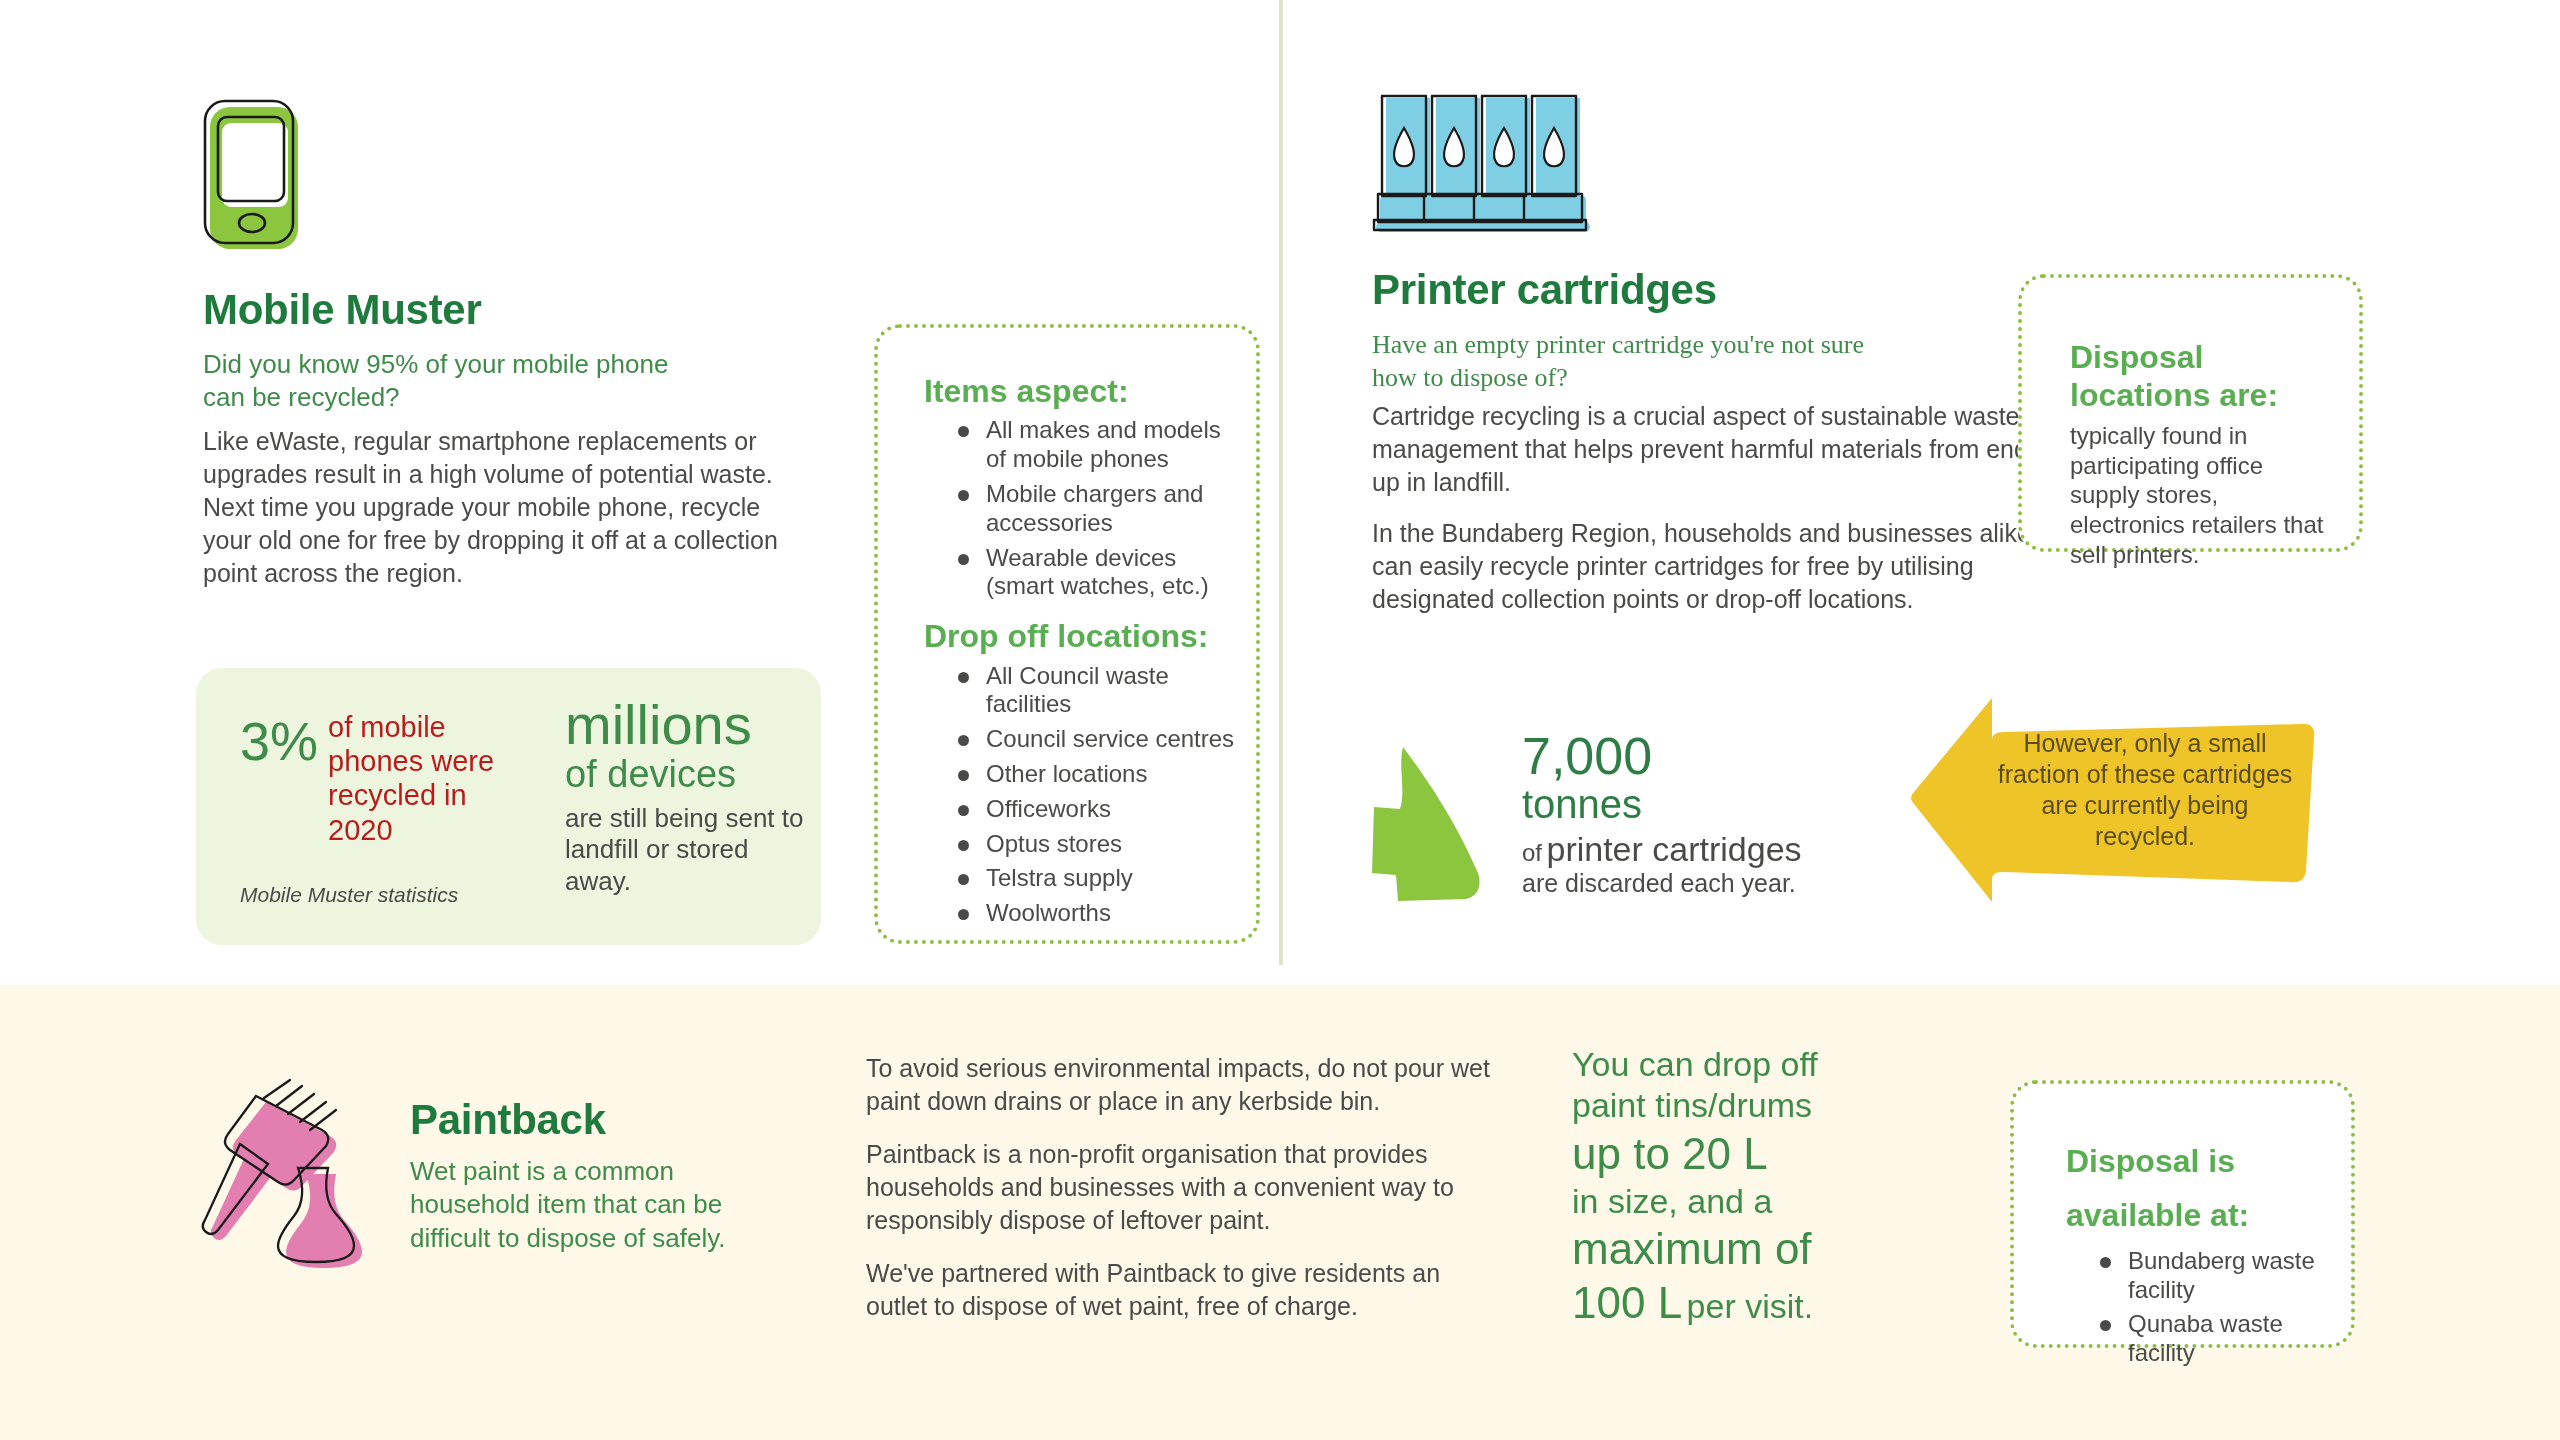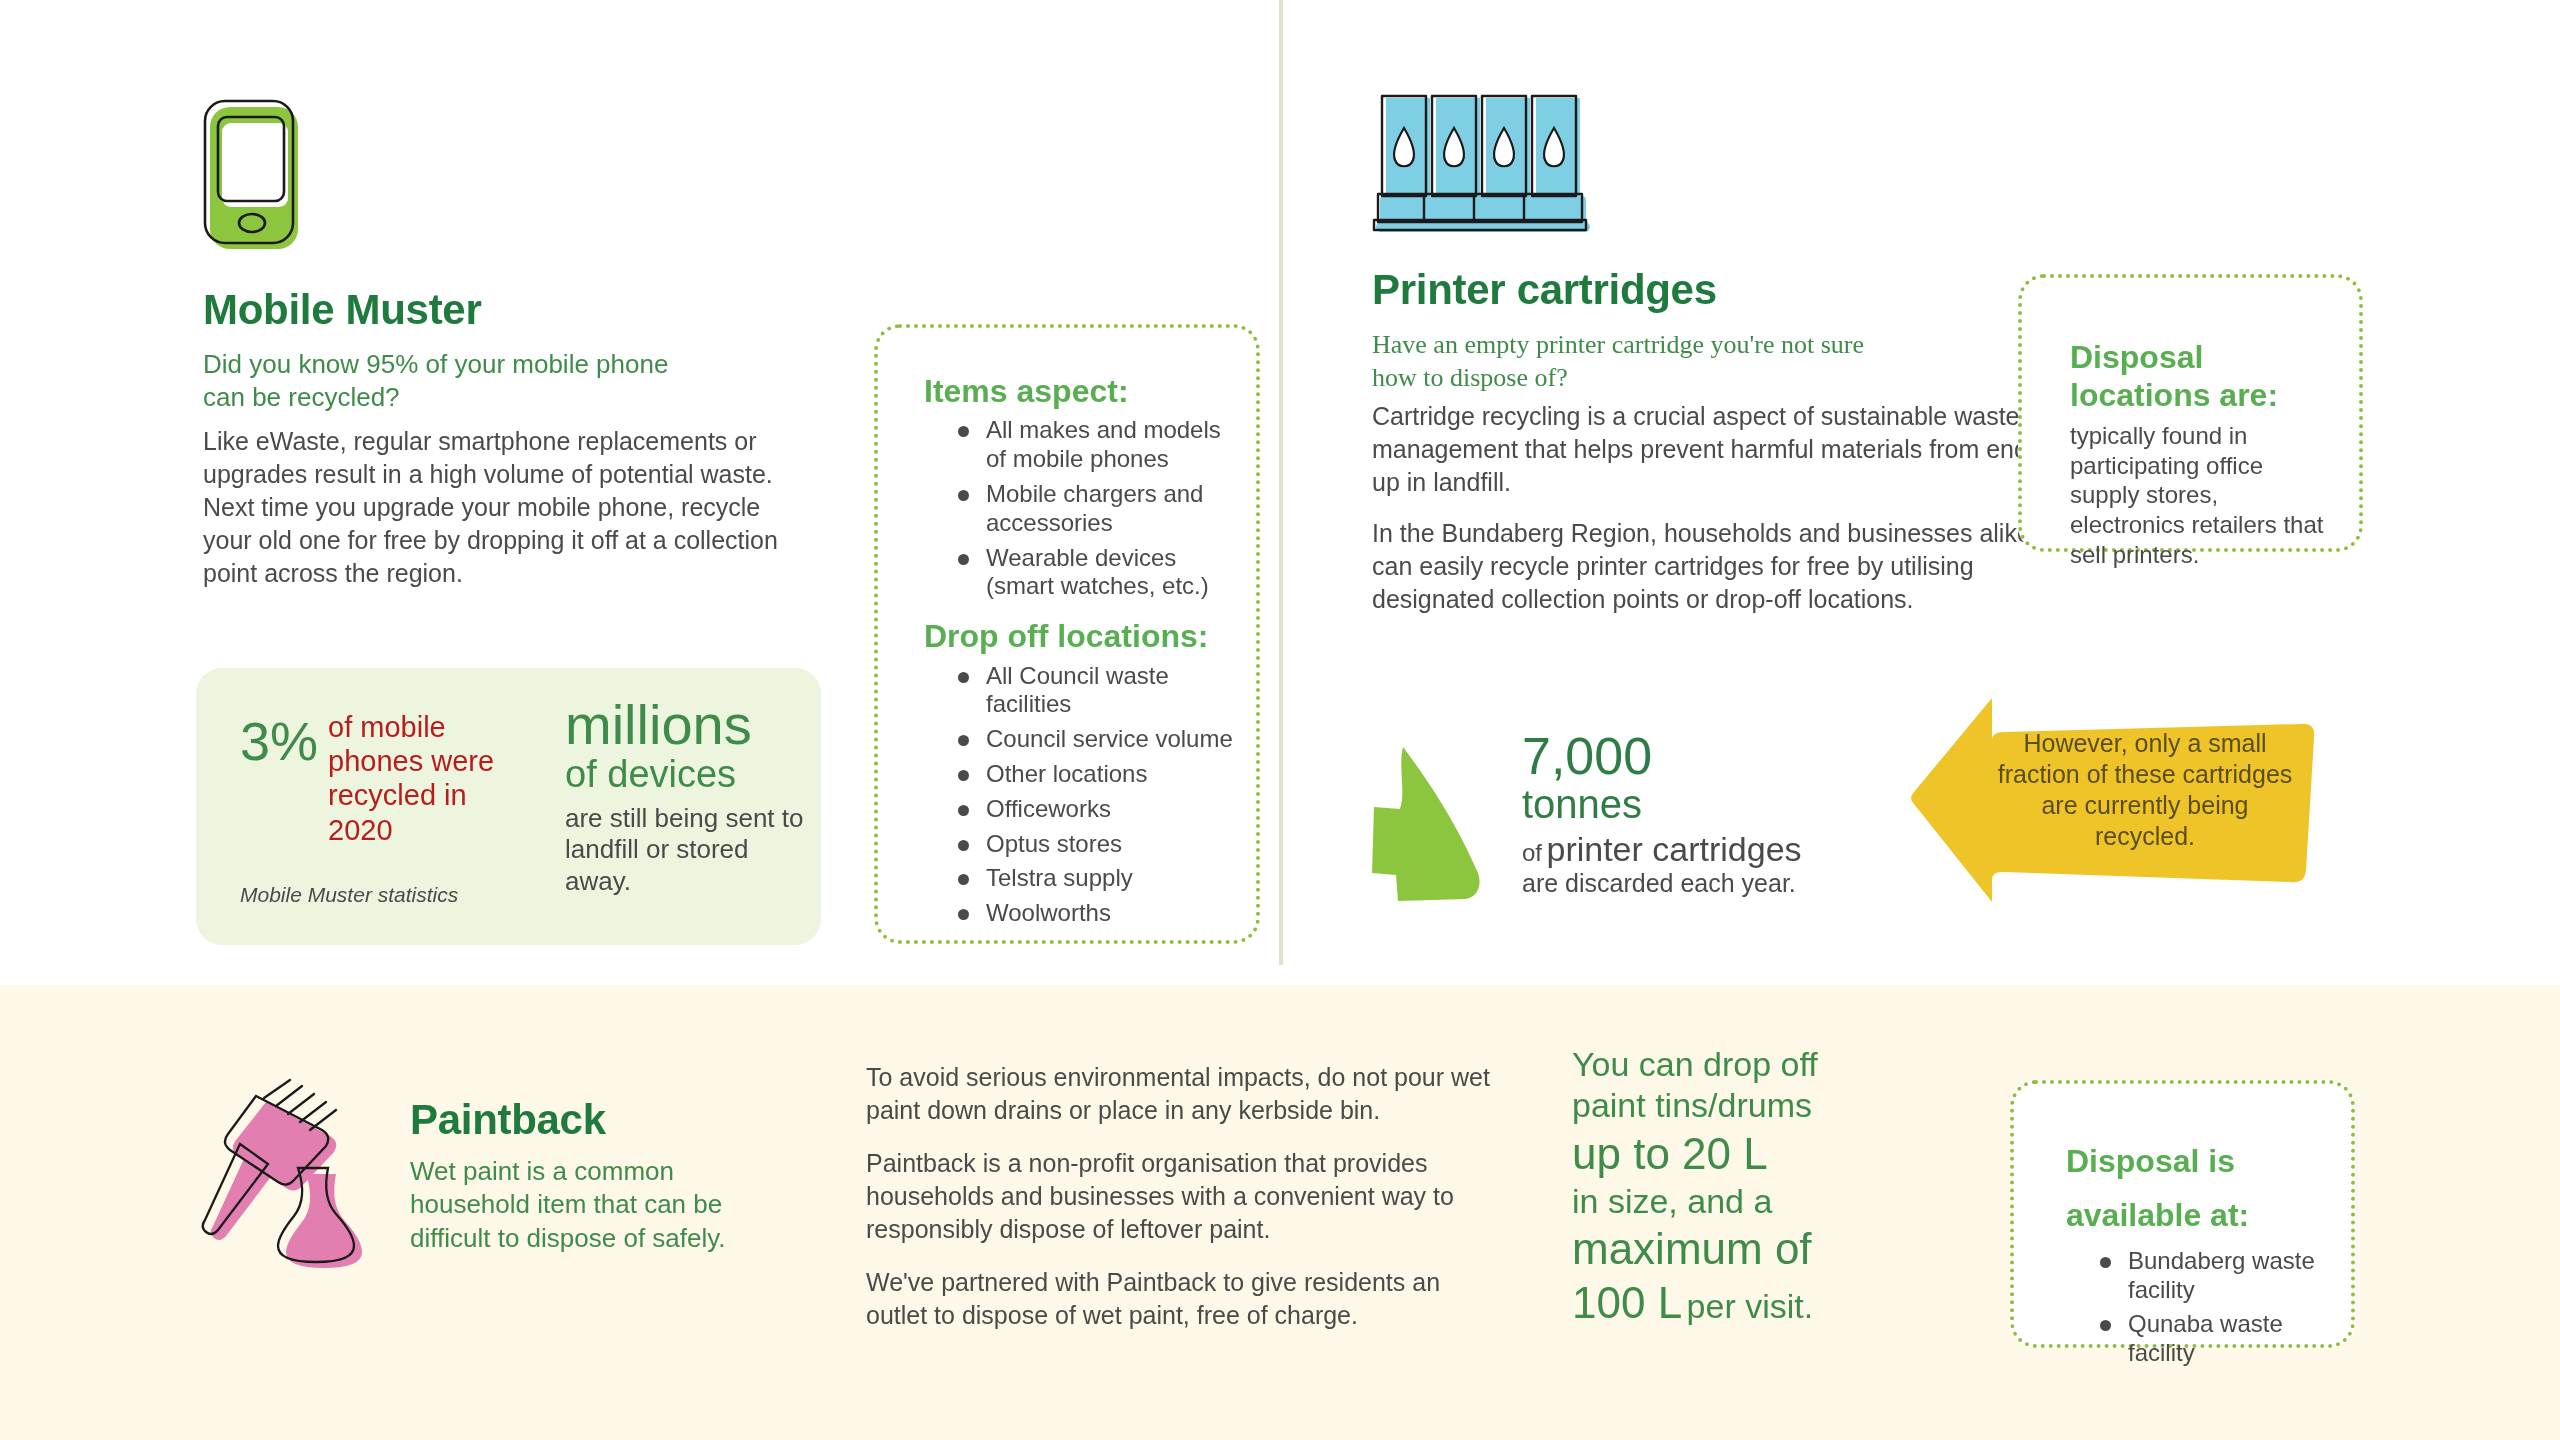--- a/index.html
+++ b/index.html
@@ -130,21 +130,21 @@
   #arrow-text{
     position:absolute;left:1990px;top:728px;width:310px;
     text-align:center;font-size:25px;color:#5B4D17;line-height:1.24;
   }
 
   
   #pb-icon{left:198px;top:1078px;width:182px;height:190px;}
   #pb-title{left:410px;top:1098px;width:420px;}
   #pb-lead{left:410px;top:1155px;width:360px;}
   #pb-body{left:866px;top:1052px;width:640px;}
-  #pb-body p{margin:9px 0 20px 0;}
+  #pb-body p{margin:0 0 20px 0;}
 
   #pb-drop{left:1572px;top:1044px;width:360px;color:#3E8B4A;}
   .dl-sm{font-size:34px;line-height:1.22;color:#3E8B4A;}
   .dl-lg{font-size:44px;line-height:1.22;color:#3E8B4A;}
 </style>
 </head>
 <body>
 
 <div class="page">
 
@@ -188,21 +188,21 @@
     <div id="items-inner">
       <div class="dot-head">Items aspect:</div>
       <ul class="dotlist">
         <li>All makes and models of mobile phones</li>
         <li>Mobile chargers and accessories</li>
         <li>Wearable devices (smart watches, etc.)</li>
       </ul>
       <div class="dot-head">Drop off locations:</div>
       <ul class="dotlist">
         <li>All Council waste facilities</li>
-        <li>Council service volume</li>
+        <li>Council service centres</li>
         <li>Other locations</li>
         <li>Officeworks</li>
         <li>Optus stores</li>
         <li>Telstra supply</li>
         <li>Woolworths</li>
       </ul>
     </div>
   </div>
 
   <div class="abs" id="pc-icon">

